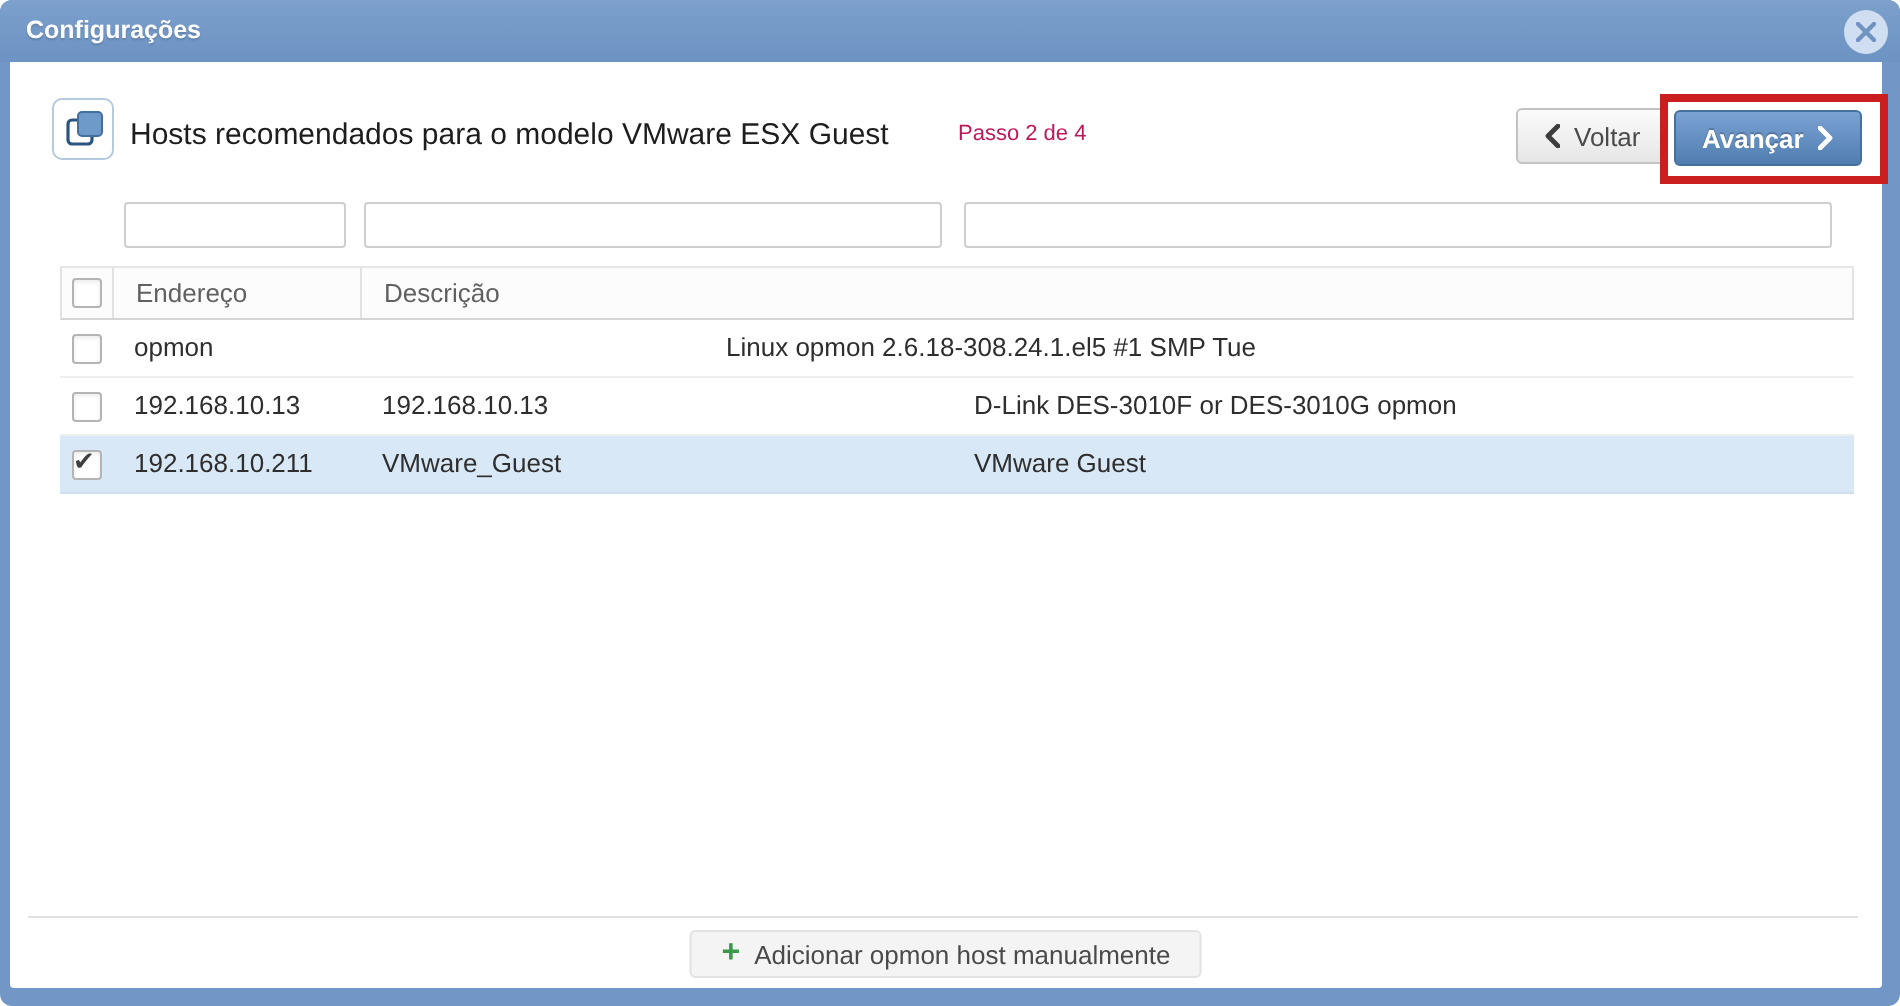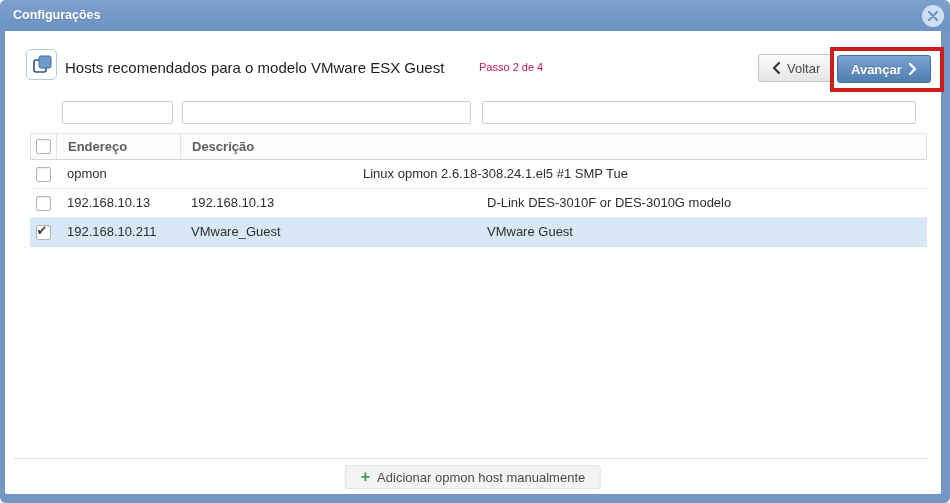--- a/index.html
+++ b/index.html
@@ -96,21 +96,21 @@
   .thead {
     display: flex; height: 27px;
     background: #fcfcfc;
     border-top: 1px solid #e6e6e6;
     border-bottom: 1px solid #d5d5d5;
     border-left: 1px solid #e3e3e3;
     box-sizing: border-box;
   }
   .thead .cell { border-right: 1px solid #e3e3e3; }
   .th {
-    font-size: 13px; font-weight: bold; color: #606060;
+    font-size: 13px; font-weight: normal; color: #606060;
     line-height: 26px;
   }
   .cell { box-sizing: border-box; overflow: hidden; white-space: nowrap; }
   .col-cb   { width: 26px; display: flex; align-items: center; justify-content: center; flex: none; }
   .col-end  { width: 124px; padding-left: 11px; flex: none; }
   .col-nome { width: 296px; padding-left: 11px; flex: none; }
   .col-desc { flex: 1; padding-left: 11px; }
   .trow {
     display: flex; height: 28px;
     border-bottom: 1px solid #efefef;
@@ -216,21 +216,21 @@
         <div class="cell col-nome">opmon</div>
         <div class="cell col-desc">Linux opmon 2.6.18-308.24.1.el5 #1 SMP Tue</div>
       </div>
 
       <div class="trow">
         <div class="cell col-cb">
           <div class="cb"></div>
         </div>
         <div class="cell col-end">192.168.10.13</div>
         <div class="cell col-nome">192.168.10.13</div>
-        <div class="cell col-desc">D-Link DES-3010F or DES-3010G modelo</div>
+        <div class="cell col-desc">D-Link DES-3010F or DES-3010G opmon</div>
       </div>
 
       <div class="trow selected">
         <div class="cell col-cb">
           <div class="cb checked">
             <span class="tick">✔</span>
           </div>
         </div>
         <div class="cell col-end">192.168.10.211</div>
         <div class="cell col-nome">VMware_Guest</div>

